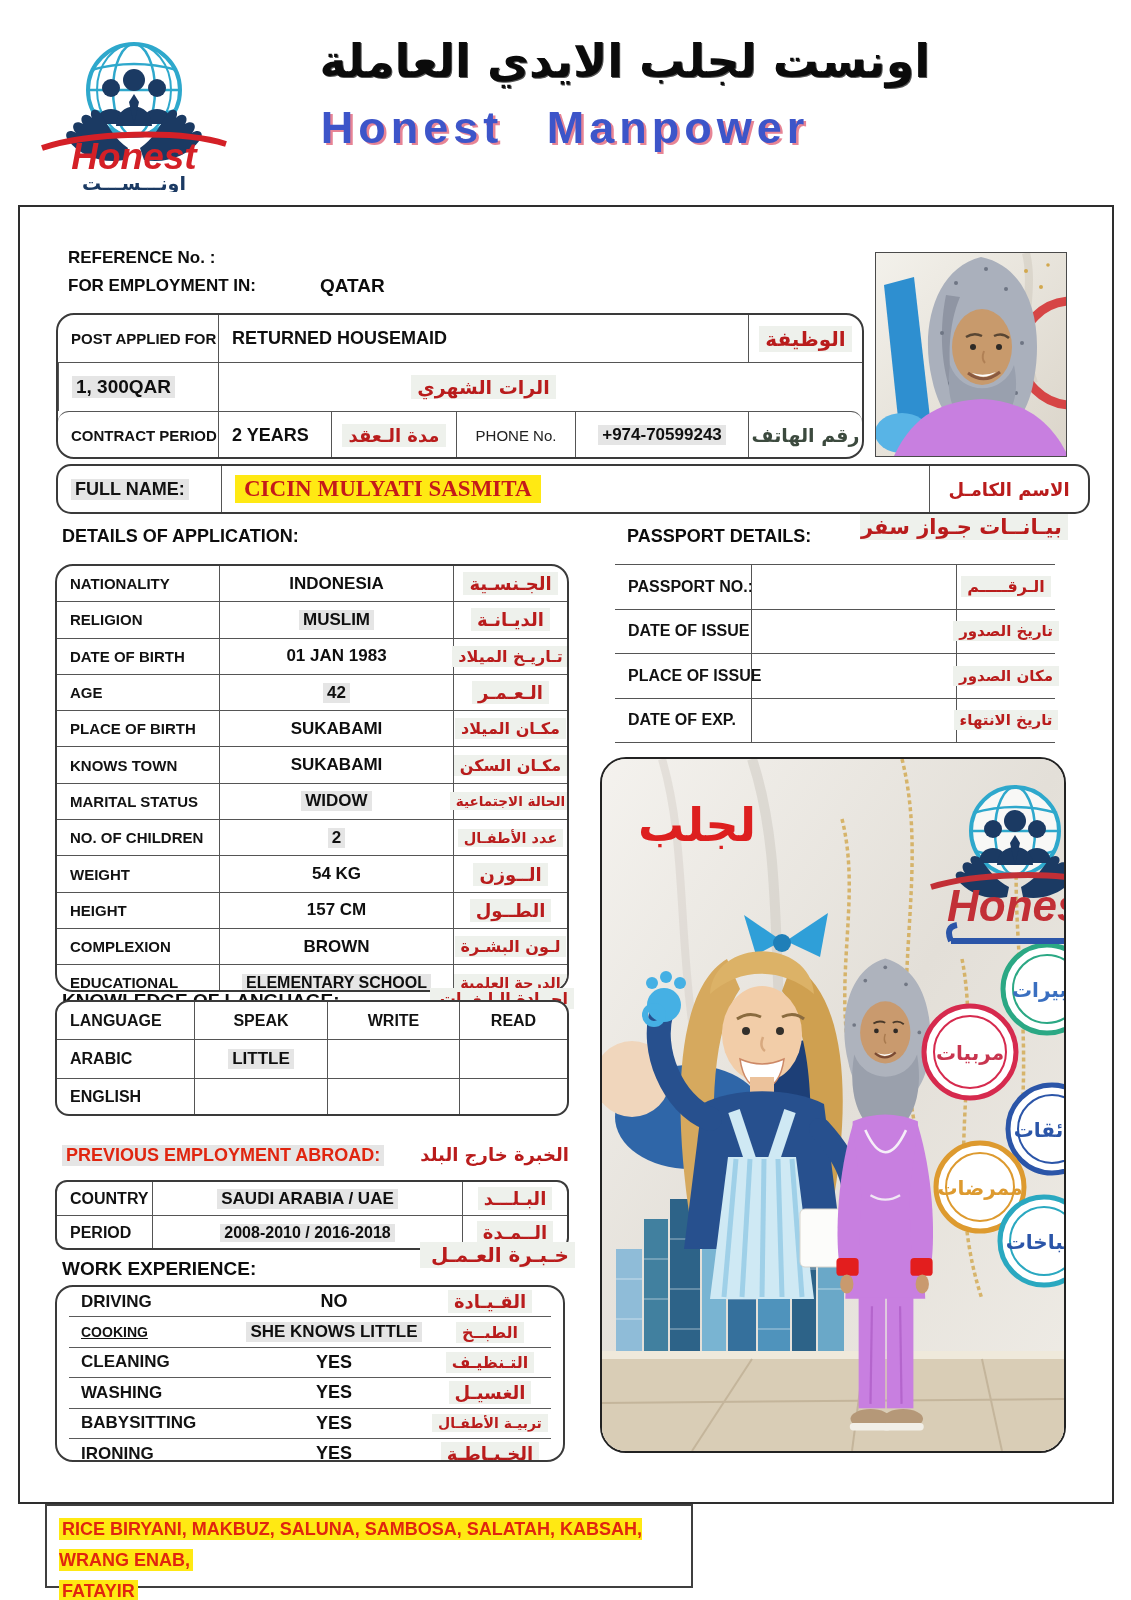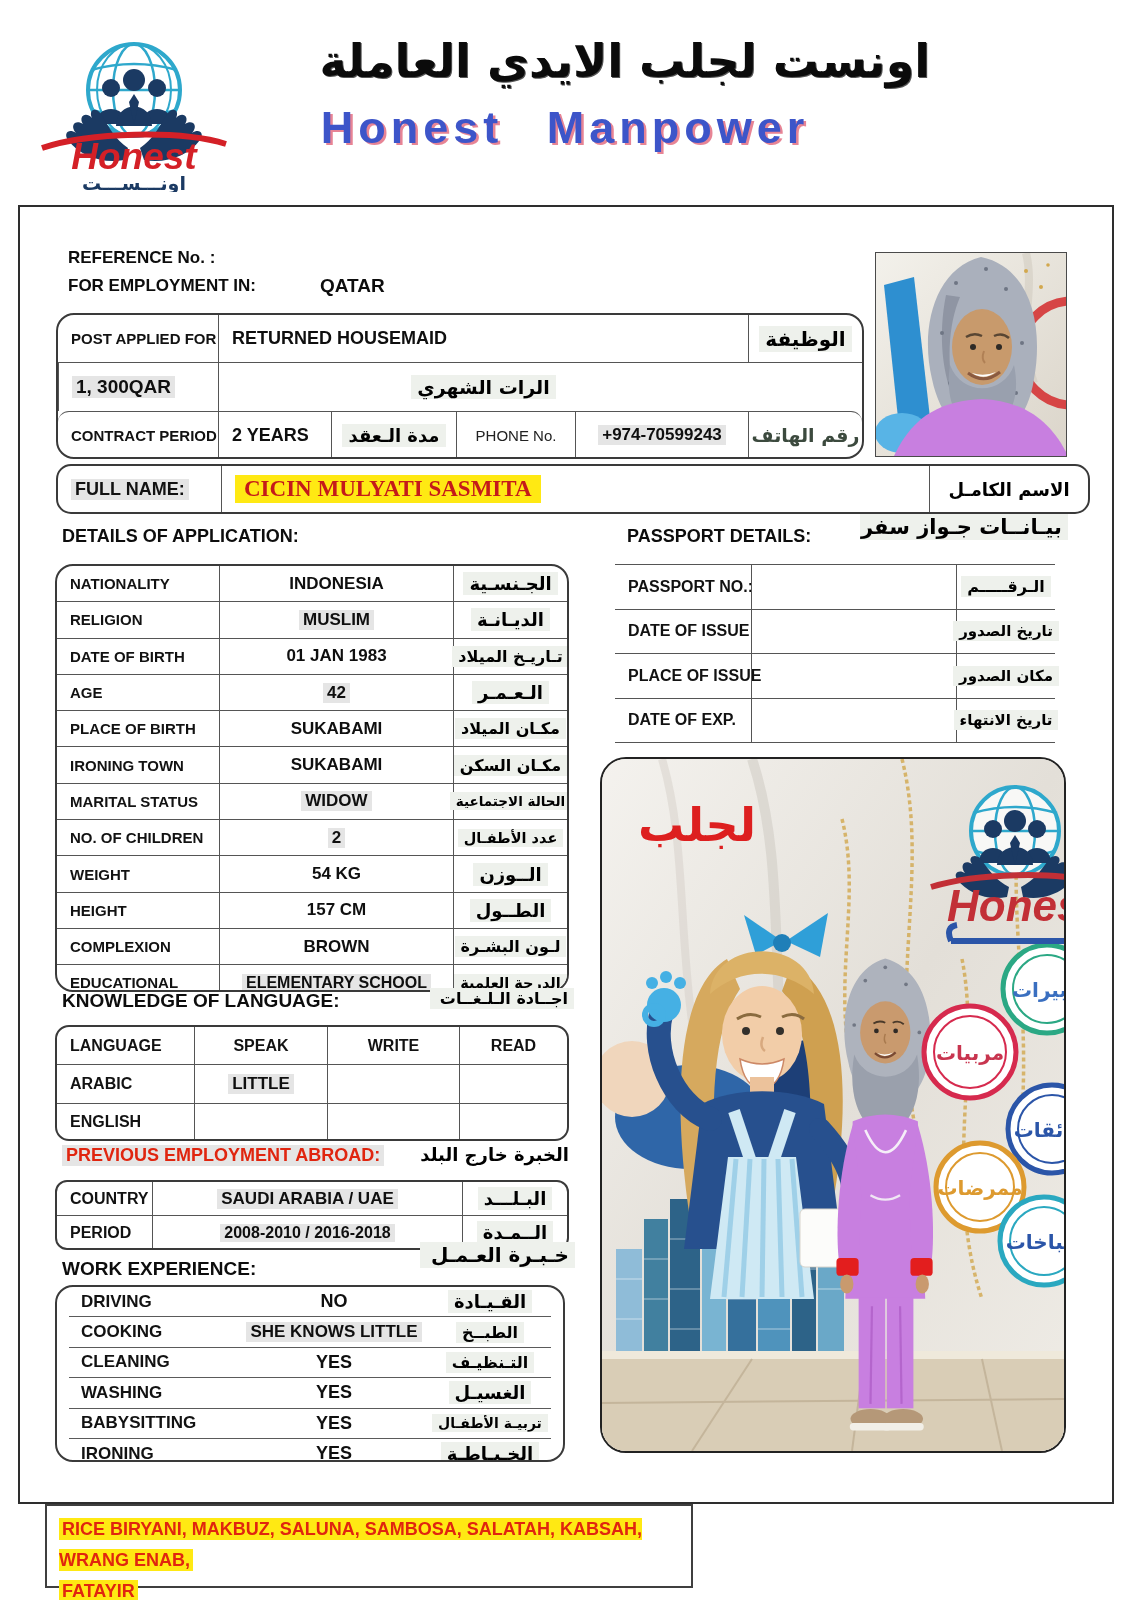--- a/index.html
+++ b/index.html
@@ -9,21 +9,21 @@
   
   #arabic-title{left:400px;top:34px;width:530px;text-align:center;font-family:"DejaVu Sans",sans-serif;
     font-weight:bold;font-size:46px;color:#0b0b0b;white-space:nowrap;direction:rtl;
     text-shadow:1px 1px 0 #555;}
   #brand{left:205px;top:102px;width:720px;text-align:center;font-weight:bold;font-size:45px;
     color:#3d55c9;letter-spacing:5px;word-spacing:26px;white-space:nowrap;
     text-shadow:2.5px 2px 0 rgba(227,111,130,.85);}
   
   #sheet{left:18px;top:205px;width:1092px;height:1295px;border:2px solid #2e2e2e;background:#fff;}
   .h1{position:absolute;font-weight:bold;font-size:18px;color:#0d0d0d;white-space:nowrap;}
-  .ar{font-family:"DejaVu Sans",sans-serif;font-weight:bold;color:#000000;background:#eef1ec;
+  .ar{font-family:"DejaVu Sans",sans-serif;font-weight:bold;color:#b91c1c;background:#eef1ec;
       padding:1px 6px;font-size:18px;direction:rtl;white-space:nowrap;}
   .hl{background:#e5e5e5;color:#e0250f;padding:0 4px;}
   .lbl{font-weight:bold;font-size:15px;color:#121212;white-space:nowrap;}
   .val{font-weight:bold;font-size:17px;color:#0f0f0f;white-space:nowrap;}
   .tbl{position:absolute;background:#fff;border:2px solid #3a3a3a;overflow:hidden;}
   .tr{display:grid;align-items:stretch;}
   .tr>div{display:flex;align-items:center;}
   .ctr{justify-content:center;text-align:center;}
   .vl{border-left:1.4px solid #555;}
   .bt{border-top:1.4px solid #555;}
@@ -38,21 +38,21 @@
   .name-val{font-family:"Liberation Serif",serif;font-weight:bold;font-size:23px;color:#c41a1a;
             background:#ffe913;padding:1px 9px;white-space:nowrap;}
   
   #details-table{left:55px;top:564px;width:510px;height:424px;border-radius:18px;}
   #details-table .tr{height:35.3px;grid-template-columns:162px 234px 114px;}
   
   #passport-table{position:absolute;left:615px;top:564px;width:440px;}
   #passport-table .tr{height:43.5px;grid-template-columns:136px 205px 99px;border-bottom:1.2px solid #555;}
   #passport-table .tr:first-child{border-top:1.2px solid #555;}
   
-  #language-table{left:55px;top:1025px;width:510px;height:112px;border-radius:14px;}
+  #language-table{left:55px;top:1000px;width:510px;height:112px;border-radius:14px;}
   #language-table .tr{height:37.3px;grid-template-columns:137px 133px 132px 108px;}
   
   #previous-table{left:55px;top:1180px;width:510px;height:66px;border-radius:12px;}
   #previous-table .tr{height:33px;grid-template-columns:95px 310px 105px;}
   
   #work-table{left:55px;top:1285px;width:510px;height:177px;border-radius:18px;padding:0 12px;box-sizing:border-box;}
   #work-table .tr{height:29.4px;grid-template-columns:170px 190px 122px;border-bottom:1.4px solid #5a5a5a;}
   #work-table .tr:last-child{border-bottom:none;}
   
   #photo-small{left:875px;top:252px;width:190px;height:203px;border:1.5px solid #4a4a4a;overflow:hidden;background:#eceae4;}
@@ -263,21 +263,21 @@
         </div>
       <div class="vl ctr">
           <span class="val">SUKABAMI</span>
         </div>
       <div class="vl ctr">
           <span class="ar" style="font-size:16px;">مكـان الميلاد</span>
         </div>
     </div>
     <div class="tr bt">
       <div class="padl">
-          <span class="lbl">IRONING TOWN</span>
+          <span class="lbl">KNOWS TOWN</span>
         </div>
       <div class="vl ctr">
           <span class="val">SUKABAMI</span>
         </div>
       <div class="vl ctr">
           <span class="ar" style="font-size:16px;">مكـان السكن</span>
         </div>
     </div>
     <div class="tr bt">
       <div class="padl">
@@ -667,21 +667,21 @@
         </div>
       <div class="ctr">
           <span class="val" style="font-size:18px;">NO</span>
         </div>
       <div class="ctr">
           <span class="ar">القـيـادة</span>
         </div>
     </div>
     <div class="tr">
       <div style="padding-left:12px;">
-          <span class="lbl" style="font-size:17px;">COOKING</span>
+          <span class="lbl" style="font-size:14px;text-decoration:underline;">COOKING</span>
         </div>
       <div class="ctr">
           <span class="val hl" style="font-size:17px;">SHE KNOWS LITTLE</span>
         </div>
       <div class="ctr">
           <span class="ar" style="font-size:16px;">الطبــخ</span>
         </div>
     </div>
     <div class="tr">
       <div style="padding-left:12px;">

